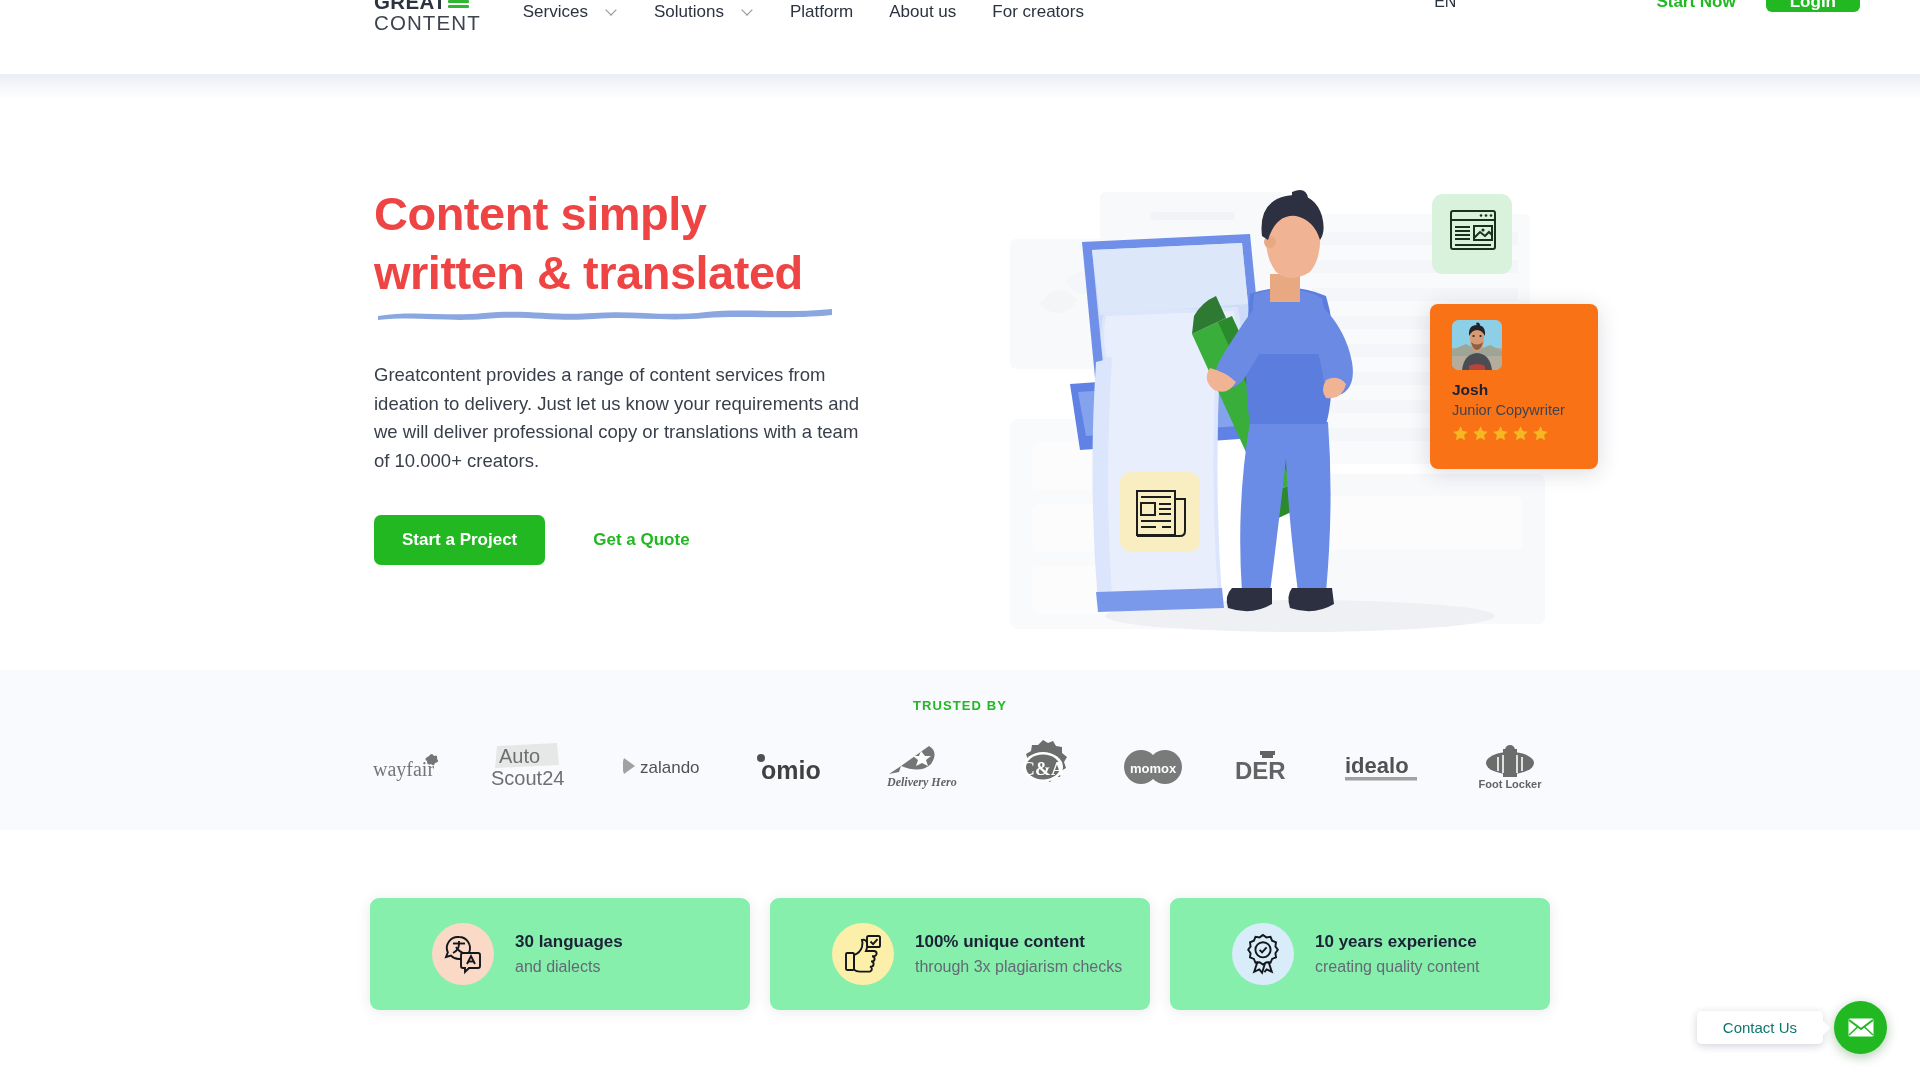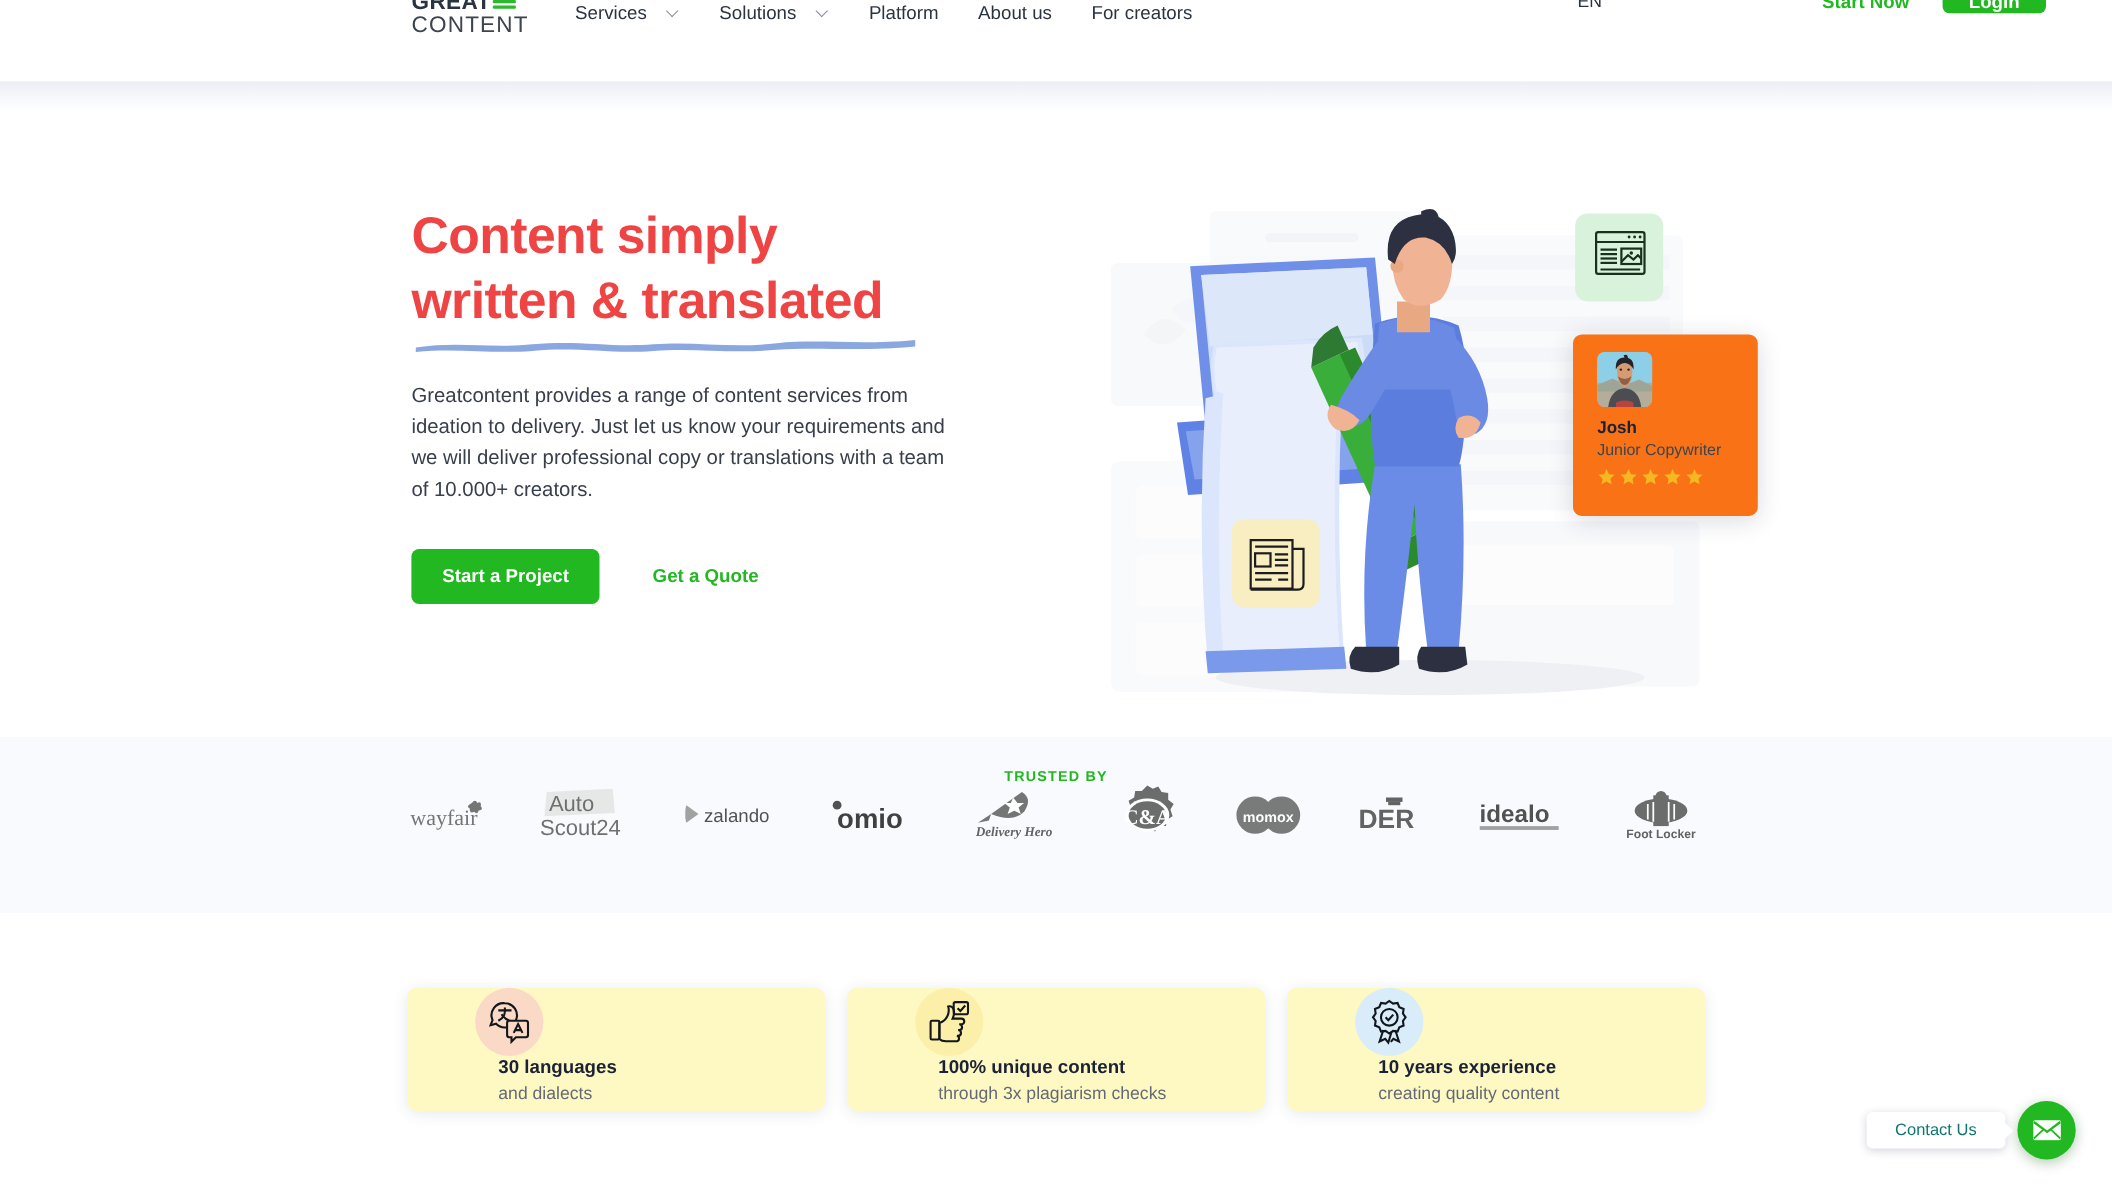--- a/index.html
+++ b/index.html
@@ -148,21 +148,21 @@
   }
   .hero-title {
     font-size: 47px;
     line-height: 59px;
     font-weight: bold;
     color: #ef4444;
     letter-spacing: -0.5px;
   }
   .squiggle { display:block; margin-top: 3px; margin-left: 2px; }
   .hero-para {
-    margin-top: 24px;
+    margin-top: 40px;
     font-size: 18.5px;
     line-height: 28.5px;
     color: #383f4b;
     width: 490px;
   }
   .hero-cta {
     margin-top: 40px;
     display: flex;
     align-items: center;
   }
@@ -238,20 +238,21 @@
     text-align: center;
     padding-top: 28px;
   }
   .trusted-label {
     font-size: 13px;
     font-weight: bold;
     letter-spacing: 1.1px;
     color: #21b821;
   }
   .logo-row {
+    margin-top: 26px;
     display: flex;
     align-items: center;
     justify-content: center;
     gap: 48px;
     padding: 0 420px;
   }
   .brand {
     height: 56px;
     display: flex;
     align-items: center;
@@ -269,26 +270,26 @@
     padding-top: 68px;
   }
   .features-inner {
     display: flex;
     justify-content: center;
     gap: 20px;
   }
   .feature-card {
     width: 380px;
     height: 112px;
-    background: #fef9c3;
+    background: #86efac;
     border-radius: 9px;
     box-shadow: 0 2px 14px rgba(30,45,80,0.10);
     display: flex;
+    align-items: center;
     padding-left: 62px;
-    flex-direction: column;
   }
   .feature-icon {
     width: 62px; height: 62px;
     border-radius: 50%;
     display: flex;
     align-items: center;
     justify-content: center;
     flex: none;
   }
   .feature-text { margin-left: 21px; }

